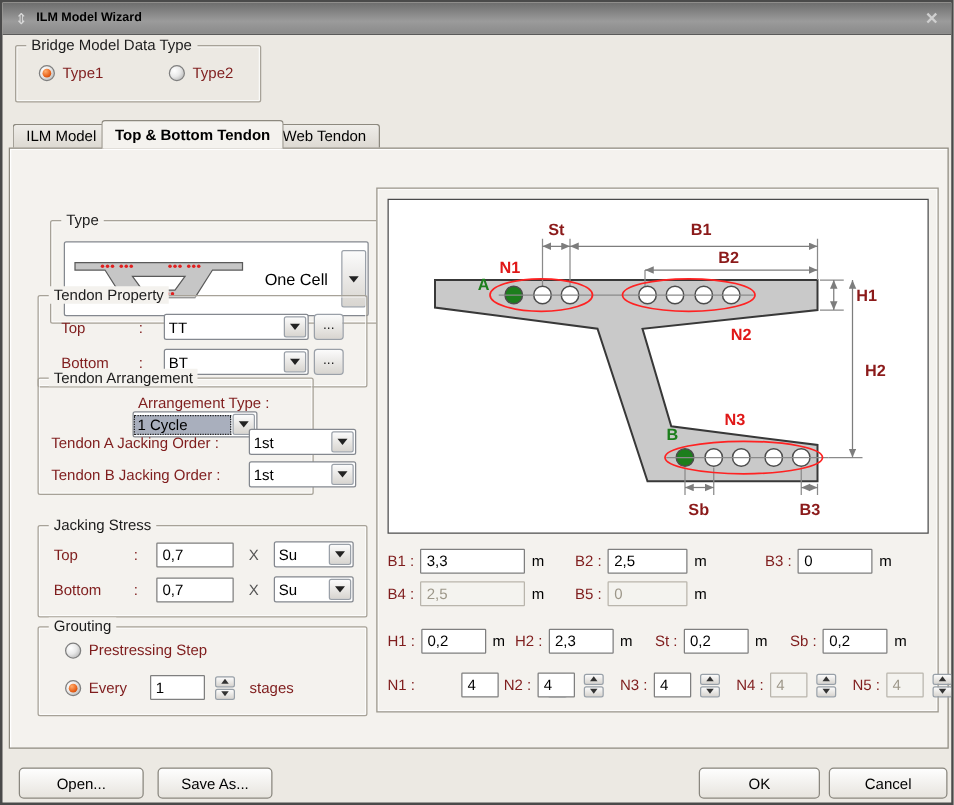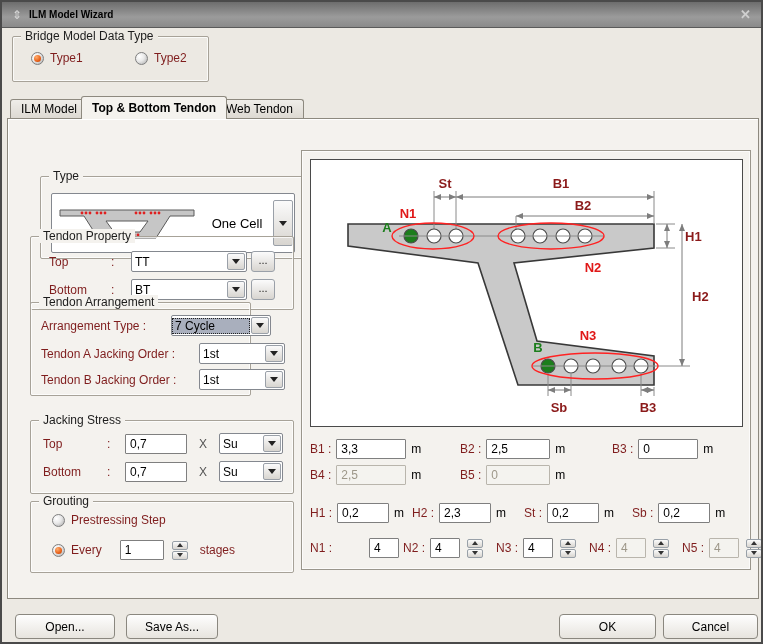--- a/index.html
+++ b/index.html
@@ -33,21 +33,21 @@
   .tabpanel { position:absolute; left:5px; top:116px; width:752px; height:481px;
               background:#F4F2EE; border:1px solid #8d897f; z-index:2;
               box-shadow:inset 1px 1px 0 #fff; }
 
   
   .row { display:flex; align-items:center; }
   .lbl { font-size:12px; color:#7f1d1d; white-space:nowrap; }
   .tbox { height:20px; border:1px solid #7f7f7f; background:#fff; font-size:12px;
           padding:0 4px; color:#000; border-radius:1px; }
   .tbox.disabled { color:#9d9789; background:#f4f3ef; border-color:#b9b5ac; }
-  .w70{width:70px} .w64{width:64px} .w60{width:60px} .w52{width:52px}
+  .w70{width:84px} .w64{width:64px} .w60{width:60px} .w52{width:52px}
   .w62{width:62px} .w44{width:44px} .w30{width:30px}
 
   .combo { display:flex; align-items:center; background:#fff; height:21px;
            border:1px solid #84888f; border-radius:2px; }
   .combo-val { flex:1; font-size:12px; padding:1px 3px; white-space:nowrap; overflow:hidden; }
   .combo-val.sel { background:#A9AFBD; outline:1px dotted #222; outline-offset:-1px; }
   .combo-btn { width:18px; height:17px; margin:1px; border:1px solid #9aa0a8; border-radius:2px;
                background:linear-gradient(#fbfbfb,#d8d5d0); display:flex; align-items:center;
                justify-content:center; flex:none; }
   .tri-d { width:0; height:0; border-left:4px solid transparent; border-right:4px solid transparent;
@@ -168,24 +168,24 @@
           <span class="combo-btn">
               <span class="tri-d"></span>
             </span>
         </div>
         <span class="more-btn">...</span>
       </div>
     </div>
 
     <div class="group onpanel" style="left:22px; top:183px; width:221px; height:94px;">
       <span class="legend">Tendon Arrangement</span>
-      <div class="row" style="position:absolute; left:10px; top:12px; width:244px; justify-content:space-between;">
+      <div class="row" style="position:absolute; left:10px; top:12px; width:244px; justify-content:space-between;flex-direction:column;">
         <span class="lbl">Arrangement Type :</span>
         <div class="combo" style="width:100px; margin-right:14px;">
-          <span class="combo-val sel">7 Cycle</span>
+          <span class="combo-val sel">1 Cycle</span>
           <span class="combo-btn">
               <span class="tri-d"></span>
             </span>
         </div>
       </div>
       <div class="row" style="position:absolute; left:10px; top:40px; width:244px; justify-content:space-between;">
         <span class="lbl">Tendon A Jacking Order :</span>
         <div class="combo" style="width:86px;">
           <span class="combo-val">1st</span>
           <span class="combo-btn">

